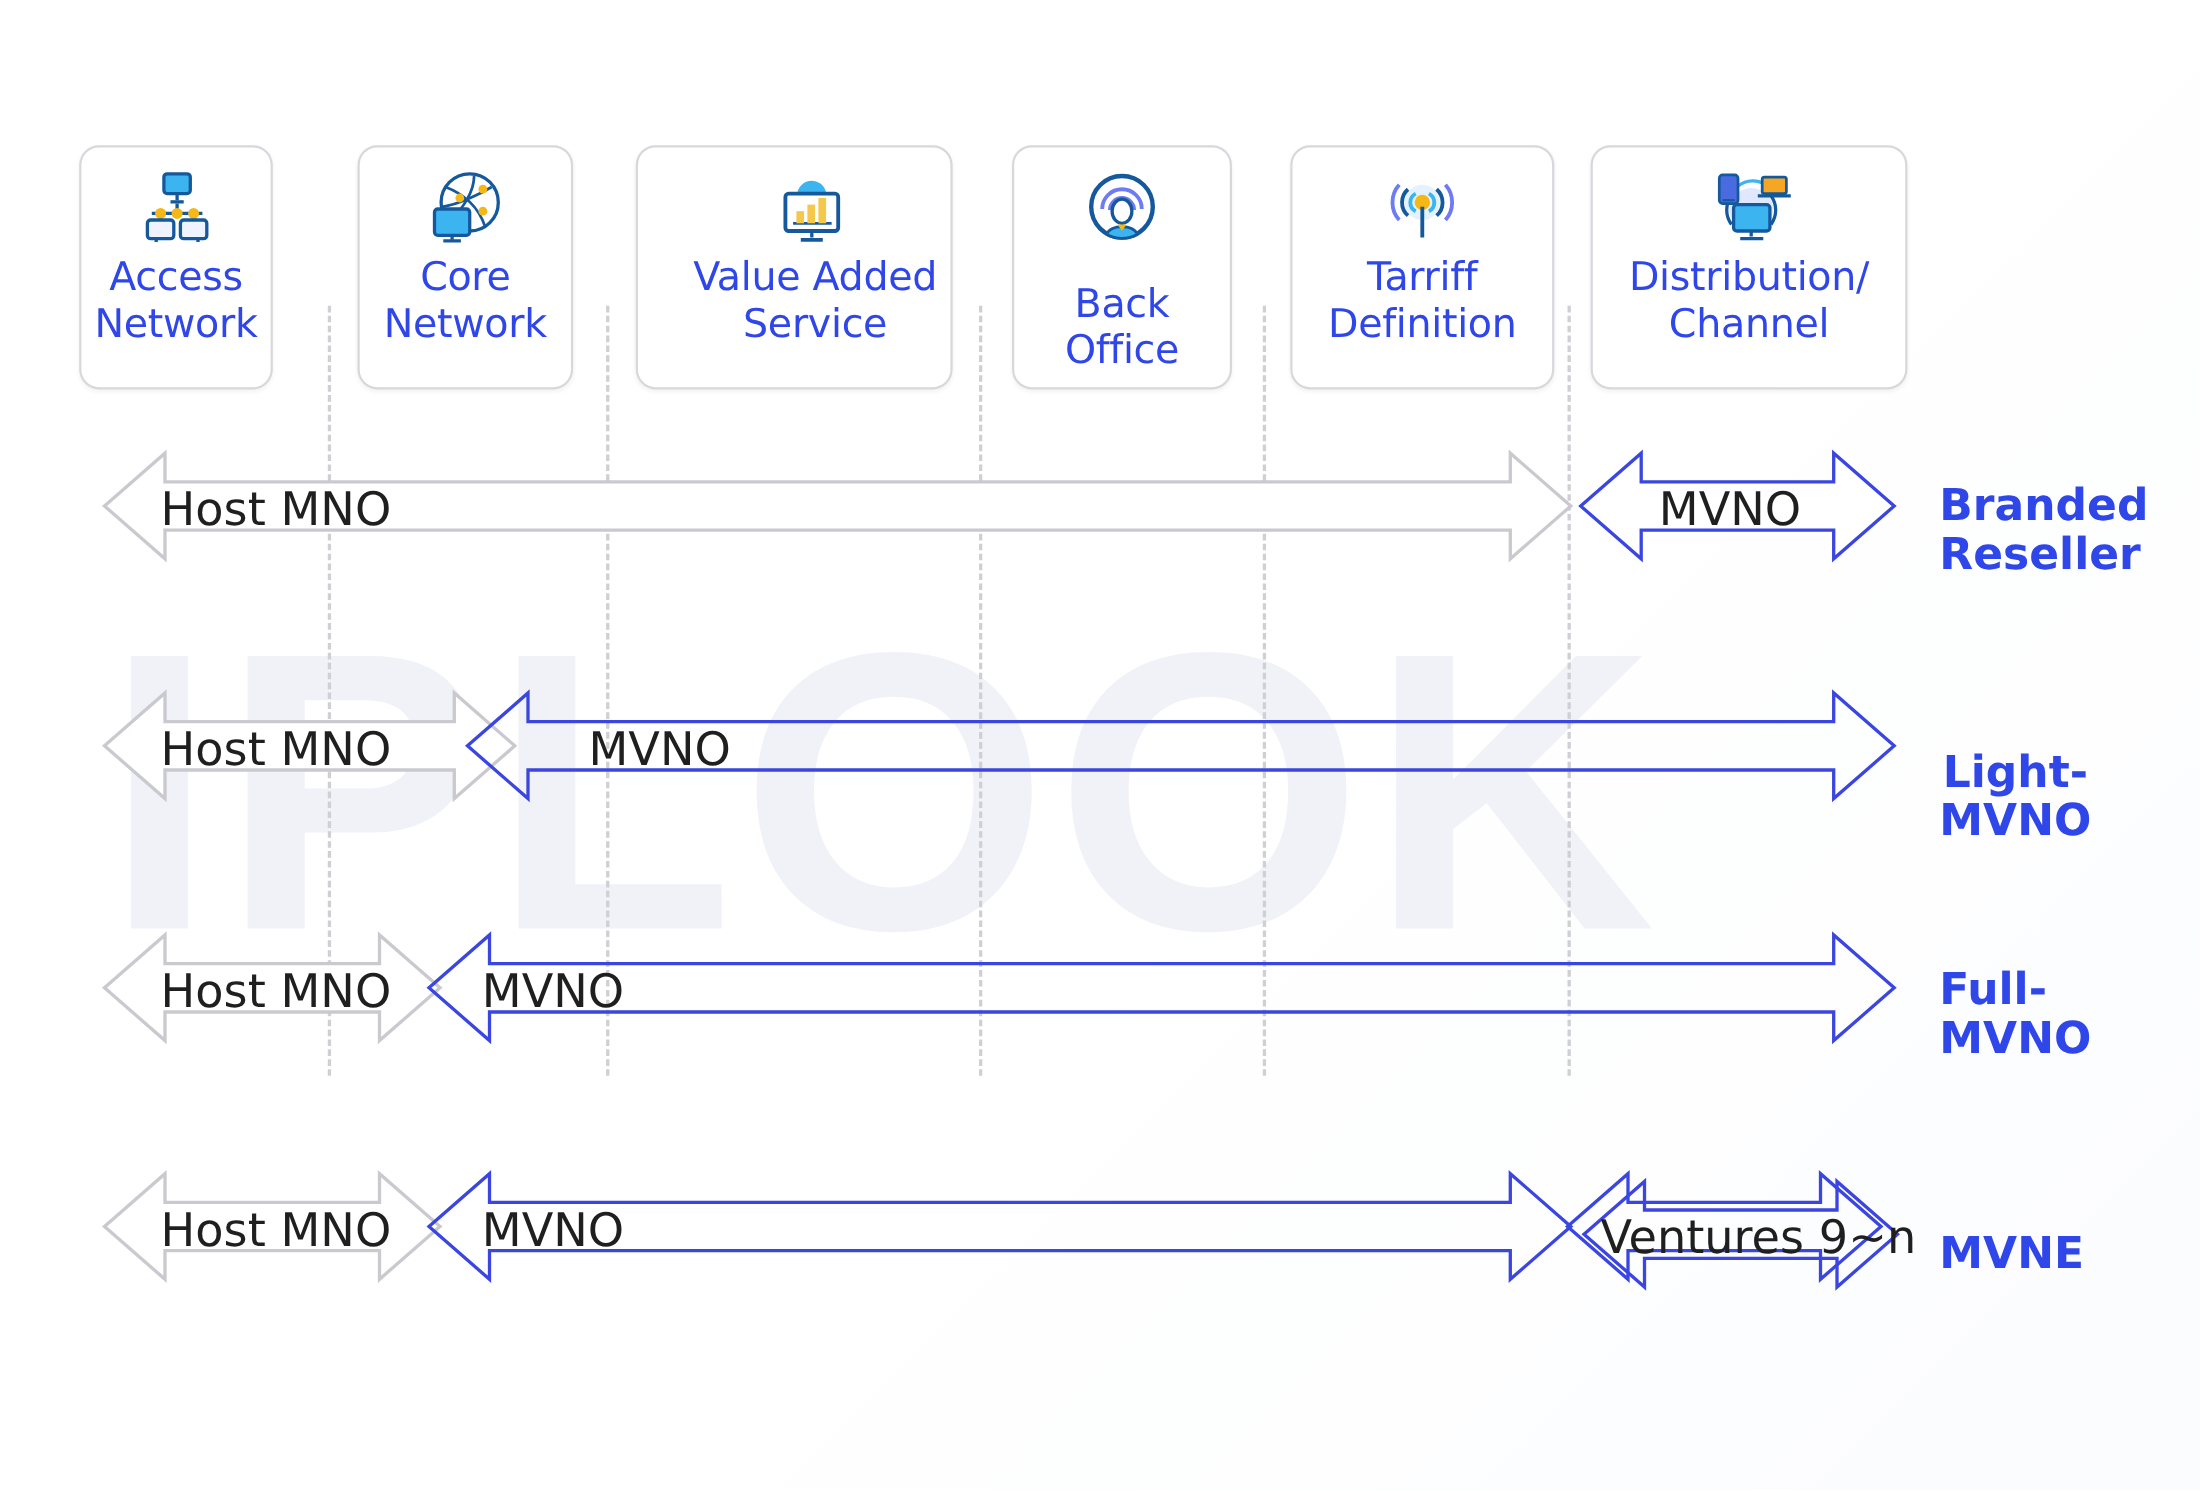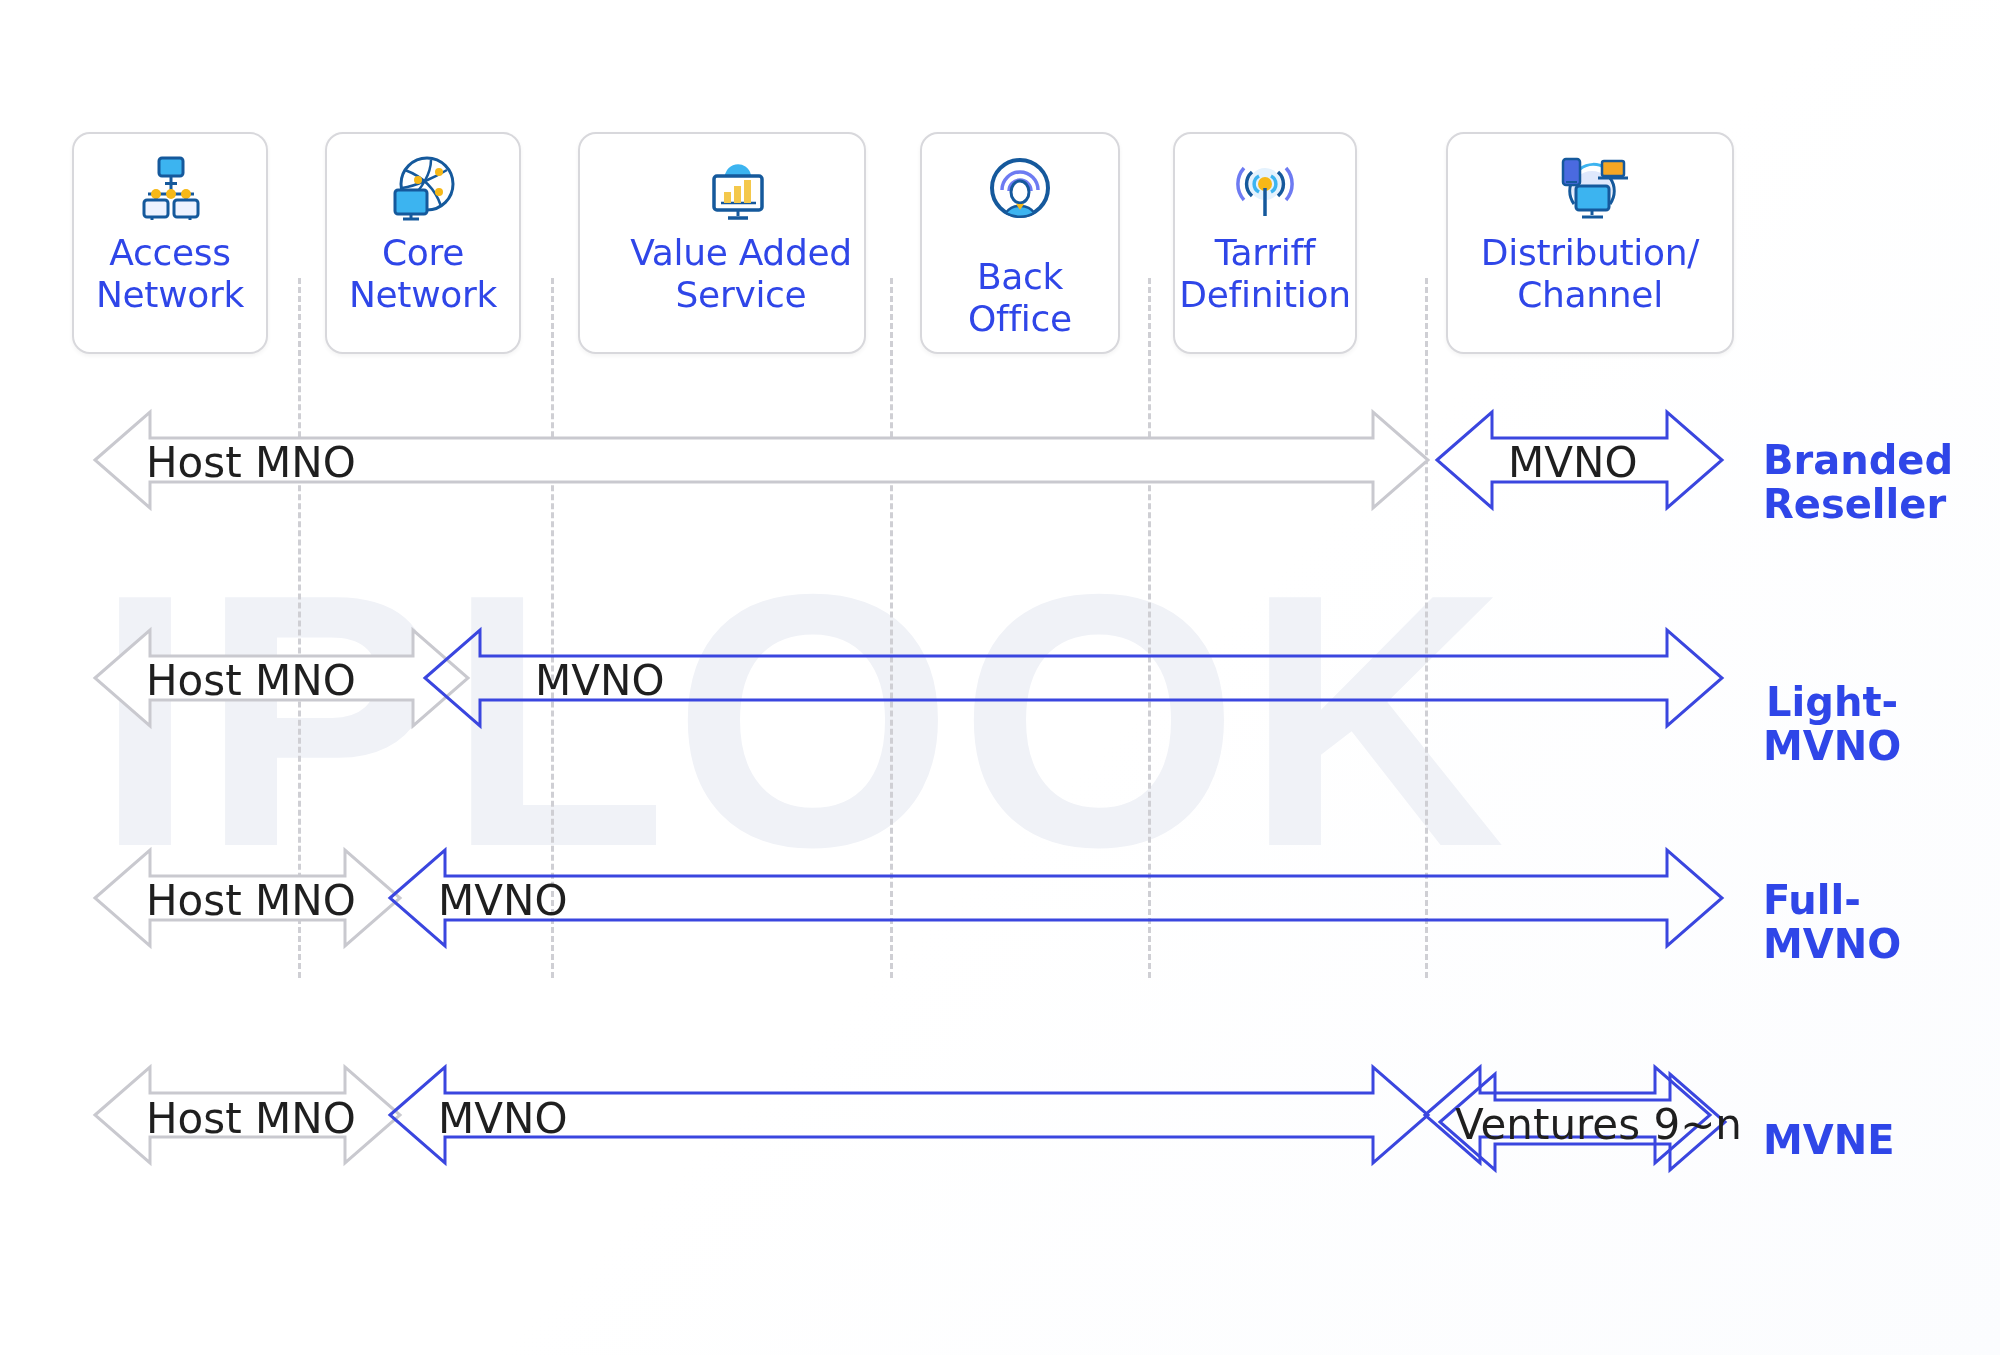--- a/index.html
+++ b/index.html
@@ -96,21 +96,21 @@
 <div id="stage">
 
   <div id="watermark">IPLOOK</div>
 
   <div class="divider" style="left:298px;"></div>
   <div class="divider" style="left:551px;"></div>
   <div class="divider" style="left:890px;"></div>
   <div class="divider" style="left:1148px;"></div>
   <div class="divider" style="left:1425px;"></div>
 
-  <div class="card" style="left:72px;width:196px;">
+  <div class="card" style="left:72px;width:176px;">
     <div class="ico">
       <svg width="72" height="70" viewBox="0 0 72 70">
         <rect x="25" y="4" width="24" height="18" rx="3" fill="#3cb4f0" stroke="#15599c" stroke-width="3"></rect>
         <path d="M37 22 v6" stroke="#15599c" stroke-width="3"></path>
         <rect x="31" y="28" width="12" height="3" fill="#15599c"></rect>
         <path d="M37 31 v8" stroke="#15599c" stroke-width="3"></path>
         <path d="M14 40 H60" stroke="#15599c" stroke-width="3"></path>
         <path d="M22 40 v6 M52 40 v6" stroke="#15599c" stroke-width="3"></path>
         <circle cx="22" cy="40" r="5" fill="#f6b817"></circle>
         <circle cx="37" cy="40" r="5" fill="#f6b817"></circle>
@@ -168,21 +168,21 @@
         <path d="M25 37 a11 11 0 0 1 22 0" fill="none" stroke="#6e7bf2" stroke-width="3.5"></path>
         <path d="M36 52 a14 10 0 0 1 14 7 a28 28 0 0 1 -28 0 a14 10 0 0 1 14 -7 Z" fill="#3cb4f0" stroke="#15599c" stroke-width="2.5"></path>
         <ellipse cx="36" cy="38" rx="9" ry="11" fill="#ffffff" stroke="#15599c" stroke-width="3"></ellipse>
         <path d="M33 50 l3 4 l3 -4" fill="#f6b817" stroke="#f6b817" stroke-width="2"></path>
       </svg>
     </div>
     <div class="lbl">Back
 Office</div>
   </div>
 
-  <div class="card" style="left:1173px;width:184px;">
+  <div class="card" style="left:1173px;width:240px;">
     <div class="ico">
       <svg width="72" height="70" viewBox="0 0 72 70">
         <circle cx="36" cy="30" r="16" fill="#e4f2fd"></circle>
         <path d="M15 46 a24 24 0 0 1 0 -32" fill="none" stroke="#6e7bf2" stroke-width="3.5"></path>
         <path d="M57 46 a24 24 0 0 0 0 -32" fill="none" stroke="#6e7bf2" stroke-width="3.5"></path>
         <path d="M23 42 a16 16 0 0 1 0 -24" fill="none" stroke="#15599c" stroke-width="3.5"></path>
         <path d="M49 42 a16 16 0 0 0 0 -24" fill="none" stroke="#15599c" stroke-width="3.5"></path>
         <path d="M30 38 a9 9 0 0 1 0 -16" fill="none" stroke="#3cb4f0" stroke-width="3.5"></path>
         <path d="M42 38 a9 9 0 0 0 0 -16" fill="none" stroke="#3cb4f0" stroke-width="3.5"></path>
         <circle cx="36" cy="30" r="7" fill="#f6b817"></circle>

